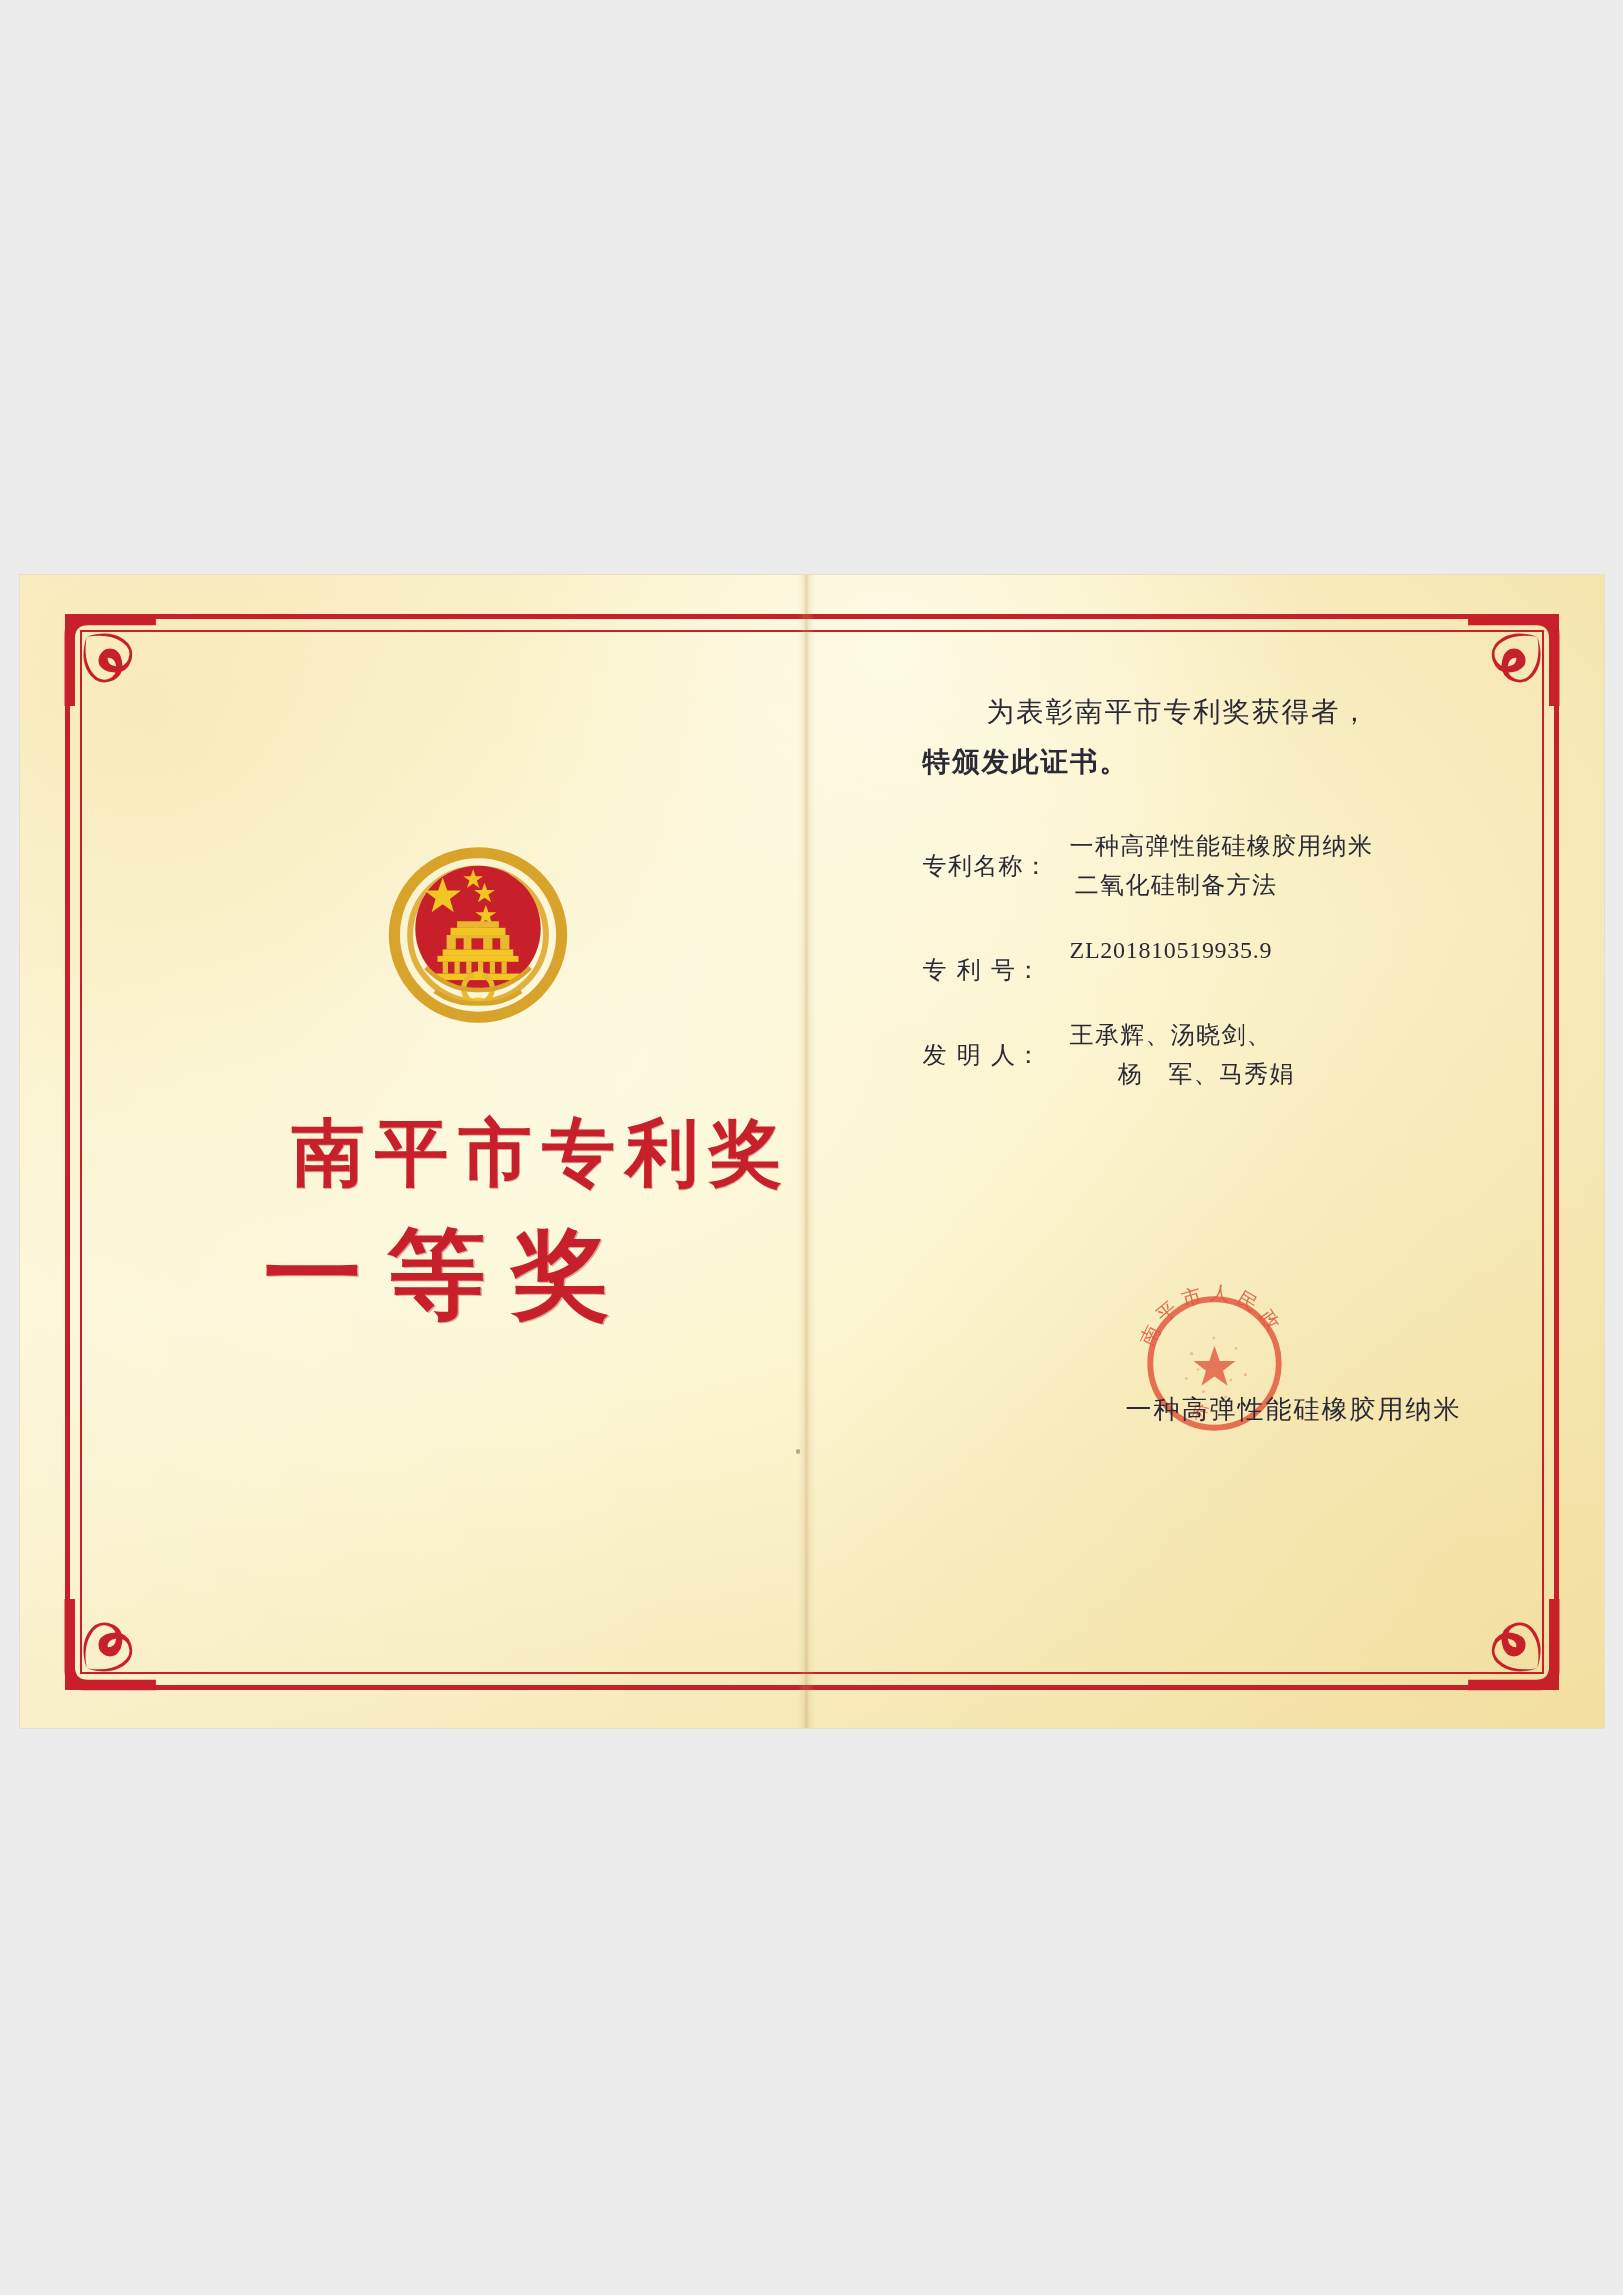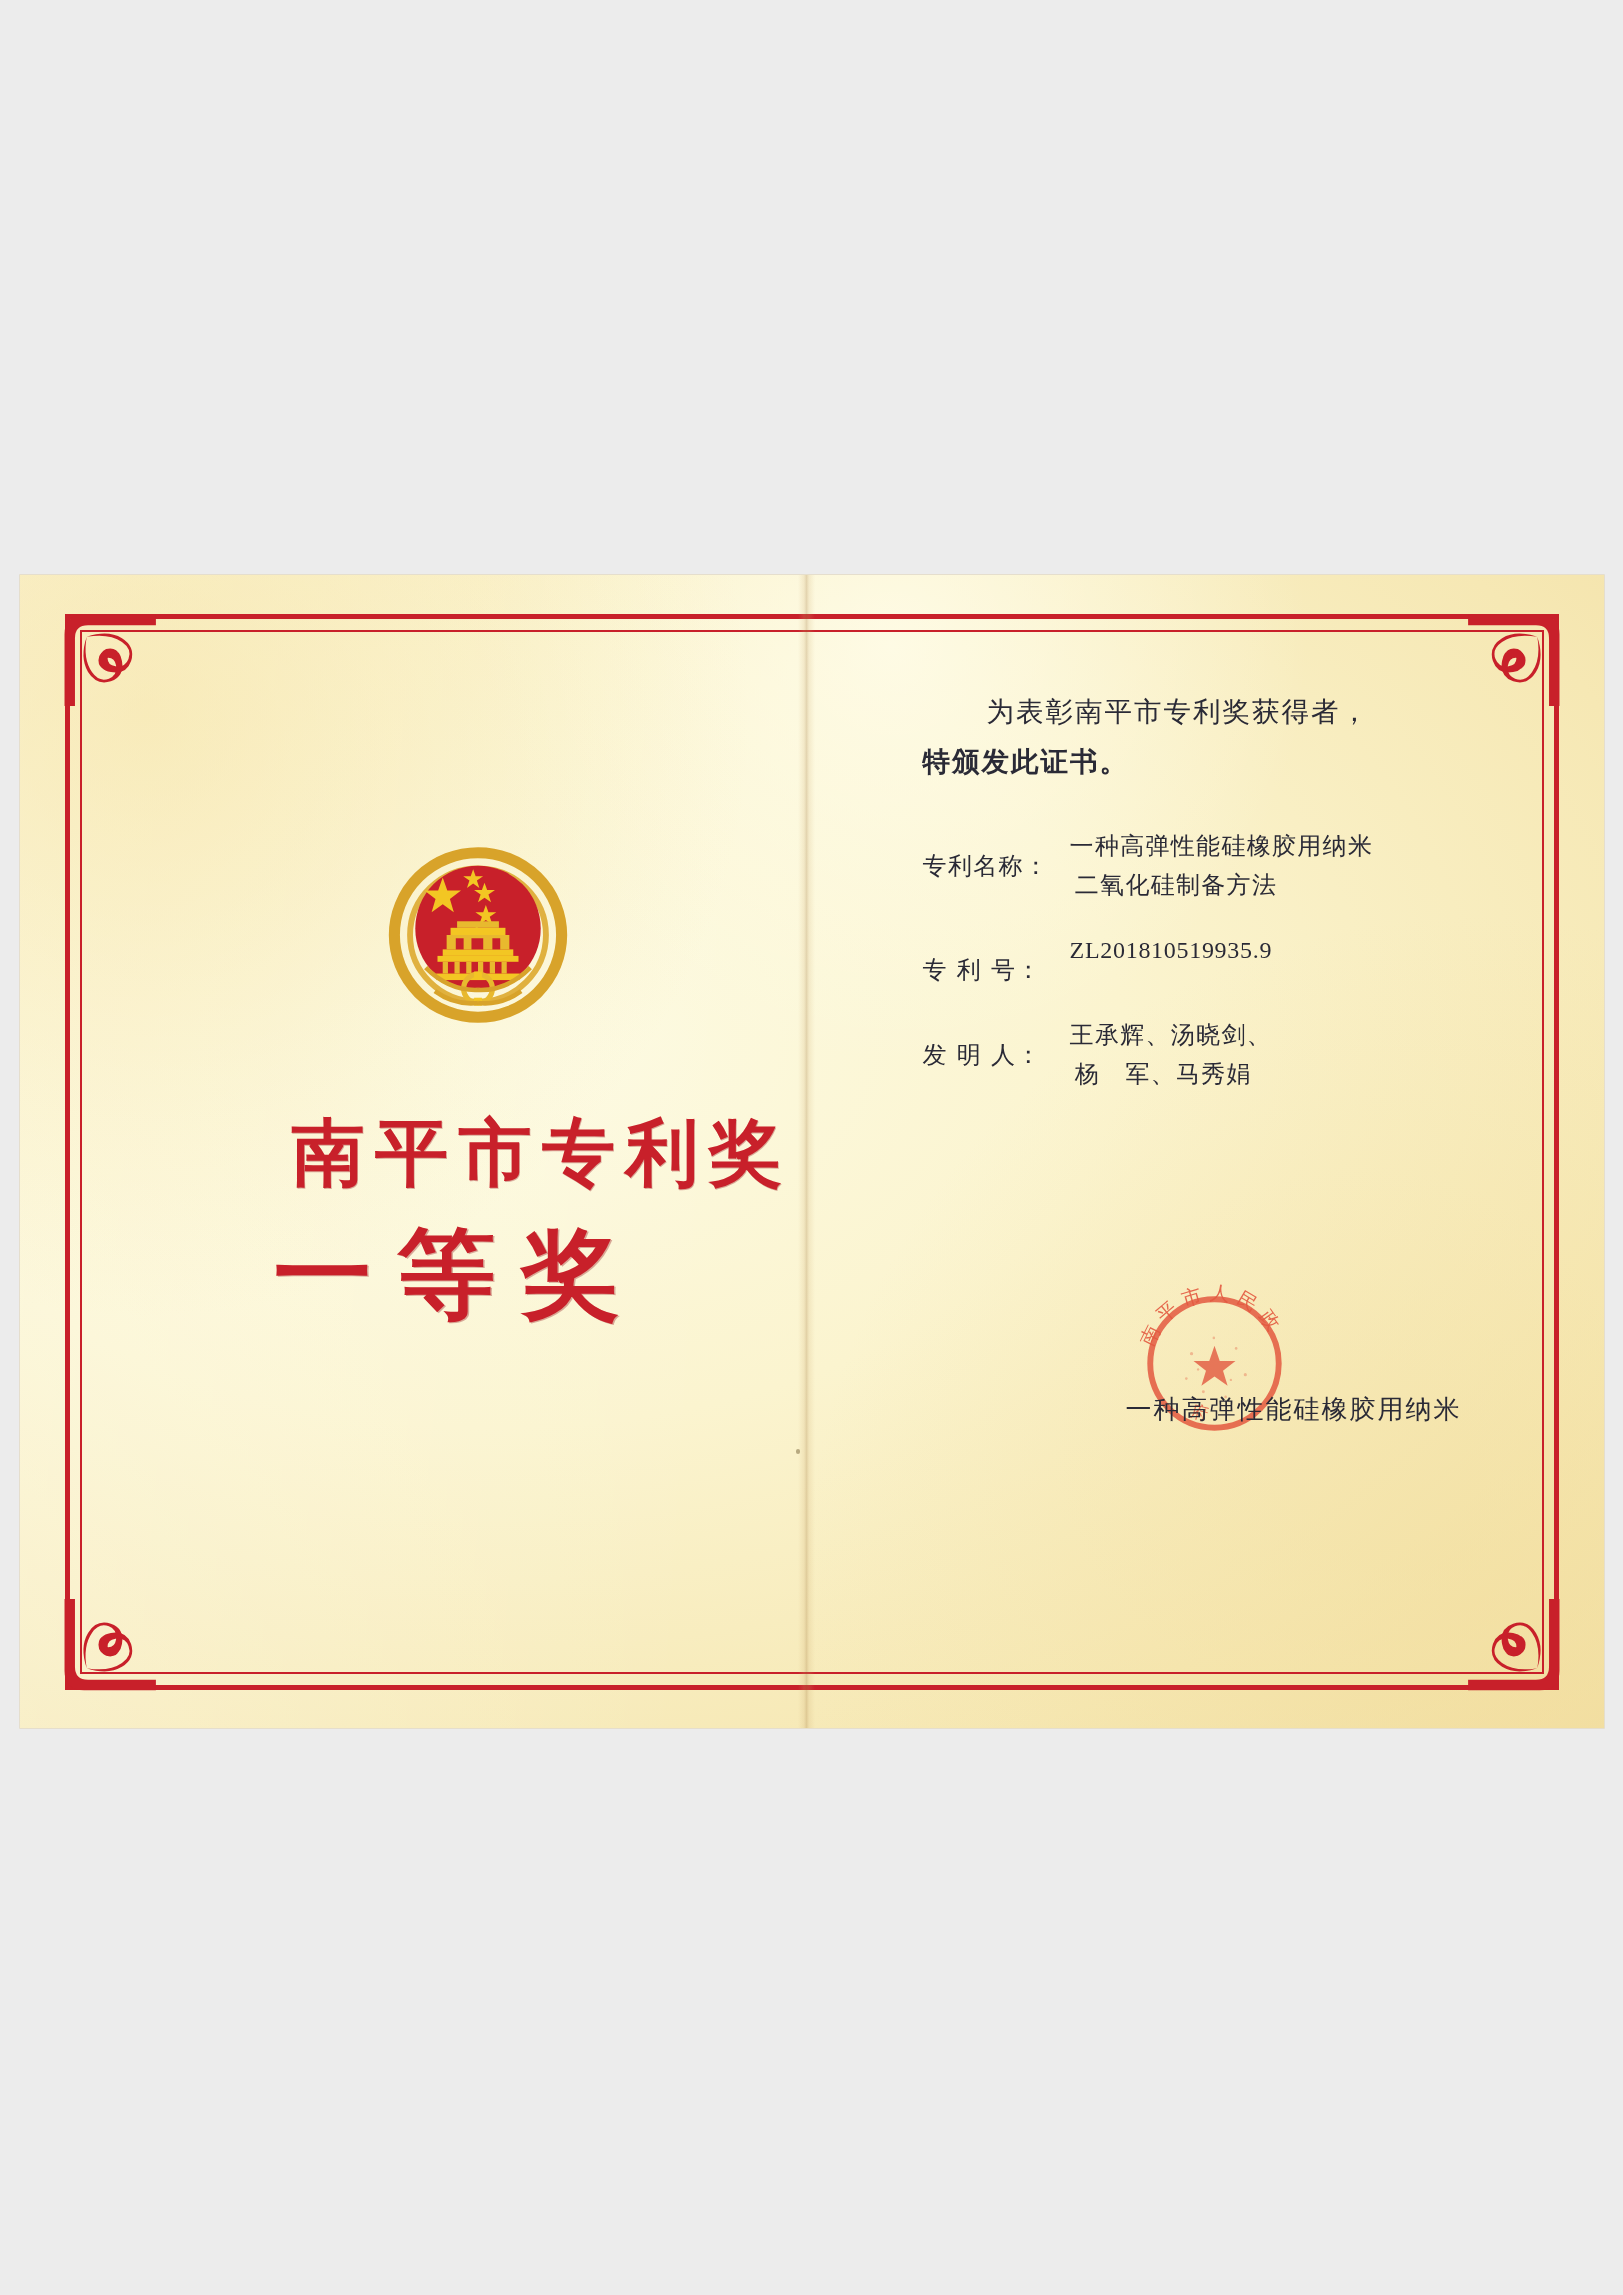--- a/index.html
+++ b/index.html
@@ -107,21 +107,21 @@
     font-family: "DejaVu Serif", "Liberation Serif", serif;
     font-weight: bold;
     font-size: 73px;
     letter-spacing: 10.5px;
     color: #c8202a;
     text-shadow: 0.7px 0.7px 0 rgba(150,20,25,.35);
     white-space: nowrap;
   }
   .award-grade {
     position: absolute;
-    left: 14px;
+    left: 4px;
     top: 563px;
     width: 694px;
     text-align: center;
     font-family: "DejaVu Serif", "Liberation Serif", serif;
     font-weight: bold;
     font-size: 98px;
     letter-spacing: 26px;
     color: #c8202a;
     text-shadow: 1.3px 1.3px 0 rgba(150,20,25,.35);
     white-space: nowrap;
@@ -176,21 +176,21 @@
   .field-value {
     flex: 1;
     letter-spacing: 1.3px;
   }
   .field-value .vline { display: block; white-space: nowrap; }
   .field-value .vline.indent { padding-left: 5.2px; letter-spacing: 1.3px; }
   .field-value.mono {
     font-family: "Liberation Serif", "DejaVu Serif", serif;
     letter-spacing: 0.7px;
   }
-  .inventor-l2 { letter-spacing: 1.3px; }
+  .inventor-l2 { letter-spacing: 1.3px; margin-left: 43px; }
 
   
   .seal {
     position: absolute;
     left: 1106px;
     top: 700px;
     width: 177px;
     height: 177px;
     pointer-events: none;
     opacity: .88;

